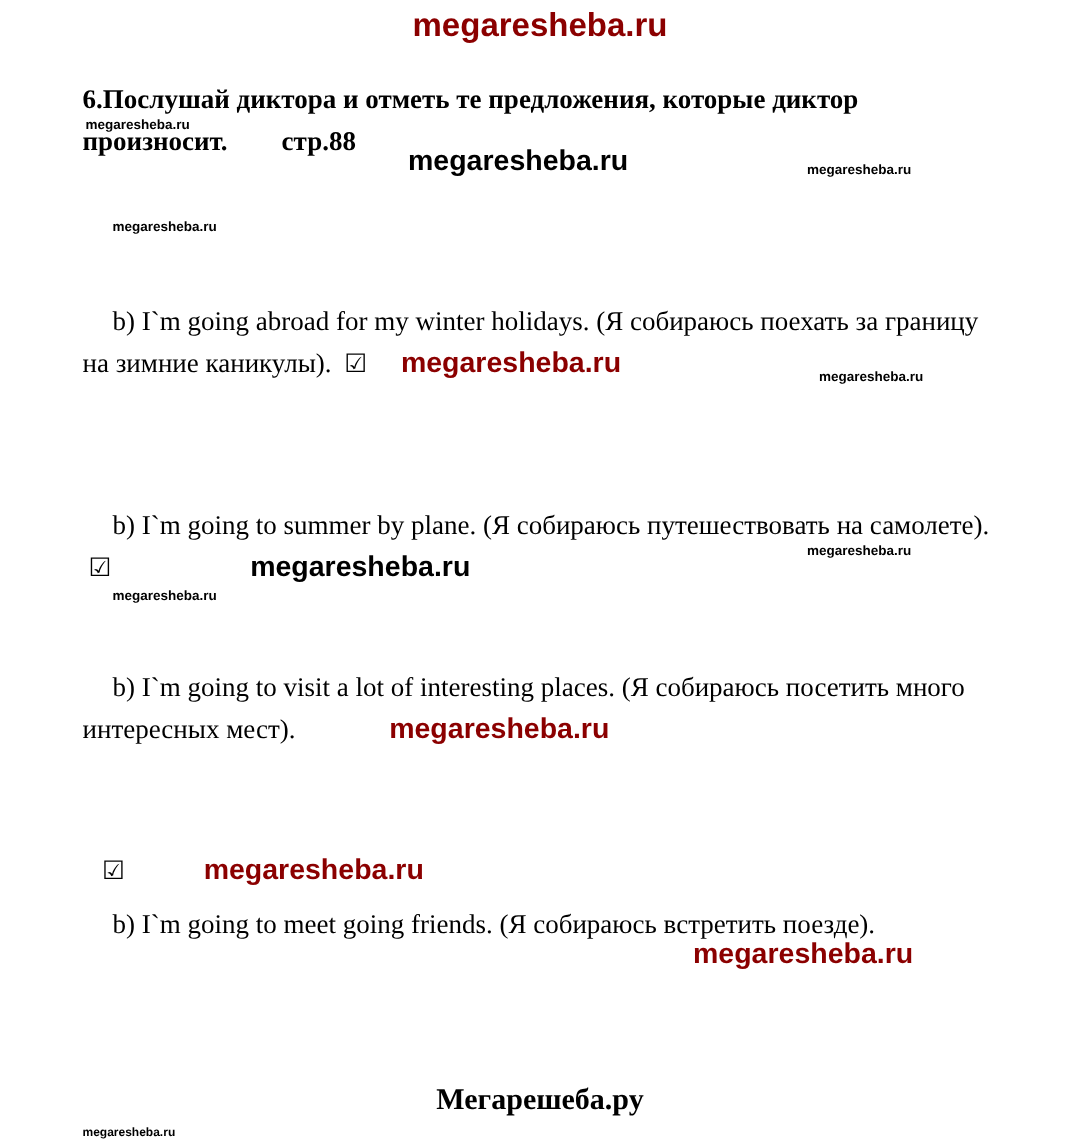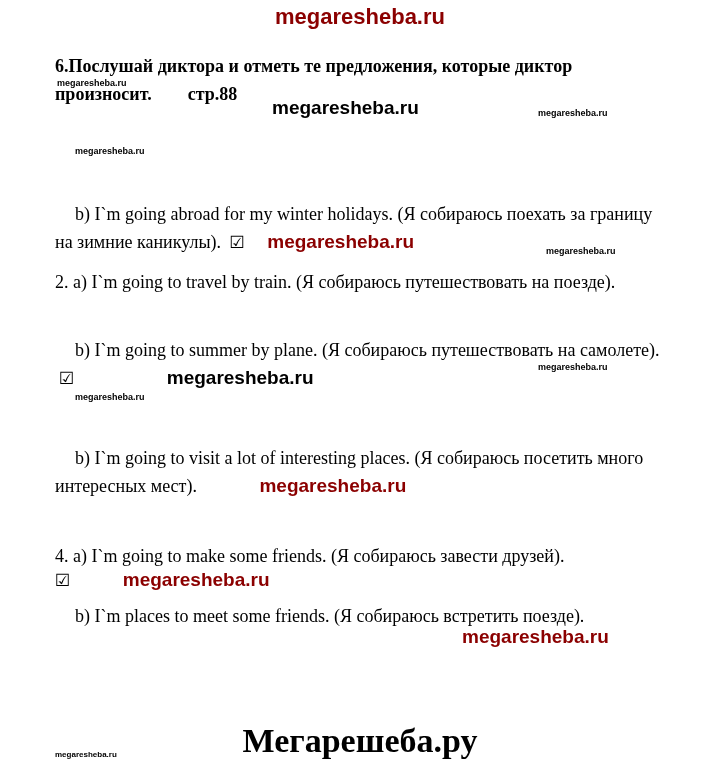--- a/index.html
+++ b/index.html
@@ -36,21 +36,21 @@
   .wm-tiny { font-size: 8px; }
   .wm-red { color: #8b0000; }
   .checkbox {
     font-family: "DejaVu Sans", sans-serif;
     font-size: 17px;
     margin-left: 4px;
   }
   .brand {
     font-family: "Liberation Serif", serif;
     font-weight: bold;
-    font-size: 34px;
+    font-size: 20px;
     color: #000000;
   }
   .center { left: 0; width: 720px; text-align: center; }
   .pgref { margin-left: 36px; }
 </style>
 </head>
 <body>
 
 <div class="page">
 
@@ -68,58 +68,48 @@
 
   <div class="para indent" style="top:200px">
     <span>b)</span>
     <span>I`m going abroad for my winter holidays.</span>
     <span>(Я собираюсь поехать за границу на зимние каникулы).</span>
     <span class="checkbox">☑</span>
     <span class="wm wm-mid wm-red" style="margin-left:18px">megaresheba.ru</span>
   </div>
   <div class="abs wm wm-small" style="left:546px; top:246px">megaresheba.ru</div>
 
-  <div class="para" style="top:268px">
-    <span>2. a)</span>
-    <span>I`m going to travel by train.</span>
-    <span>(Я собираюсь путешествовать на поезде).</span>
-  </div>
 
   <div class="para indent" style="top:336px">
     <span>b)</span>
     <span>I`m going to summer by plane.</span>
     <span>(Я собираюсь путешествовать на самолете).</span>
     <span class="checkbox">☑</span>
     <span class="wm wm-mid" style="margin-left:88px">megaresheba.ru</span>
   </div>
   <div class="abs wm wm-small" style="left:538px; top:362px">megaresheba.ru</div>
   <div class="abs wm wm-small" style="left:75px; top:392px">megaresheba.ru</div>
 
 
   <div class="para indent" style="top:444px">
     <span>b)</span>
     <span>I`m going to visit a lot of interesting places.</span>
     <span>(Я собираюсь посетить много интересных мест).</span>
     <span class="wm wm-mid wm-red" style="margin-left:58px">megaresheba.ru</span>
   </div>
 
-  <div class="para" style="top:542px">
-    <span>4.  a)</span>
-    <span>I`m going to make some friends.</span>
-    <span>(Я собираюсь завести друзей).</span>
-  </div>
 
-  <div class="abs" style="left:55px; top:566px; line-height:28px">
+  <div class="abs" style="left:68px; top:566px; line-height:28px">
     <span class="checkbox" style="margin-left:0">☑</span>
     <span class="wm wm-mid wm-red" style="margin-left:48px">megaresheba.ru</span>
   </div>
 
   <div class="para indent" style="top:602px">
     <span>b)</span>
-    <span>I`m places to meet some friends.</span>
+    <span>I`m going to meet going friends.</span>
     <span>(Я собираюсь встретить поезде).</span>
   </div>
   <div class="abs wm wm-mid wm-red" style="left:462px; top:626px">megaresheba.ru</div>
 
 
   <div class="abs brand center" style="top:722px">Мегарешеба.ру</div>
   <div class="abs wm wm-tiny" style="left:55px; top:750px">megaresheba.ru</div>
 
 </div>
 

